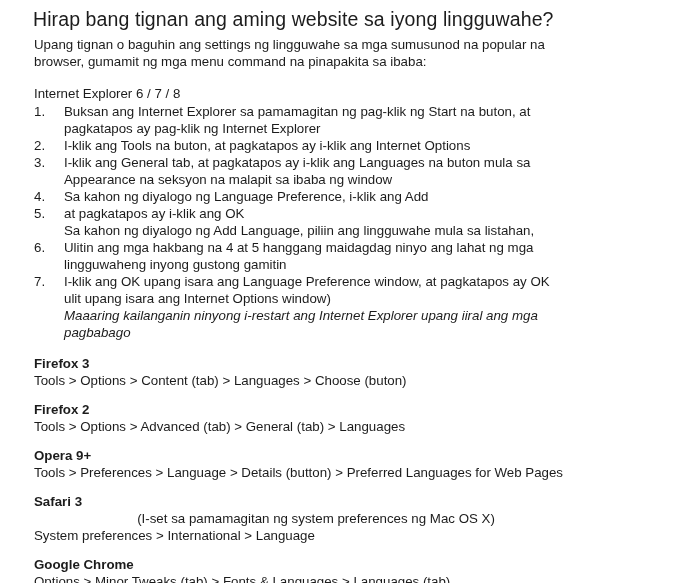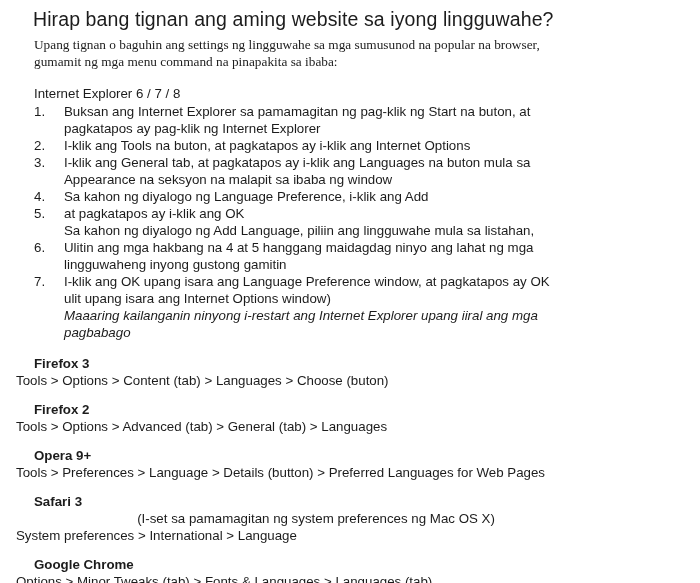--- a/index.html
+++ b/index.html
@@ -35,21 +35,20 @@
     color: #1c1c1c;
   }
 
   .intro {
     margin: 4px 0 0 0;
     padding: 0 36px 0 34px;
     font-size: 13.3px;
     line-height: 17px;
     color: #1c1c1c;
     max-width: 630px;
-    font-family: Liberation Serif, serif;
   }
 
   .section-heading {
     margin: 0;
     padding: 0 14px 0 34px;
     font-size: 13.3px;
     line-height: 17px;
     color: #1c1c1c;
   }
 
@@ -107,21 +106,21 @@
     font-weight: bold;
   }
   .browser-note {
     padding: 0 0 0 34px;
     font-size: 13.3px;
     line-height: 17px;
     color: #1c1c1c;
     text-align: center;
   }
   .browser-path {
-    padding: 0 0 0 16px;
+    padding: 0 0 0 34px;
     font-size: 13.3px;
     line-height: 17px;
     color: #1c1c1c;
   }
 </style>
 </head>
 <body>
 
 <div class="page">
 

